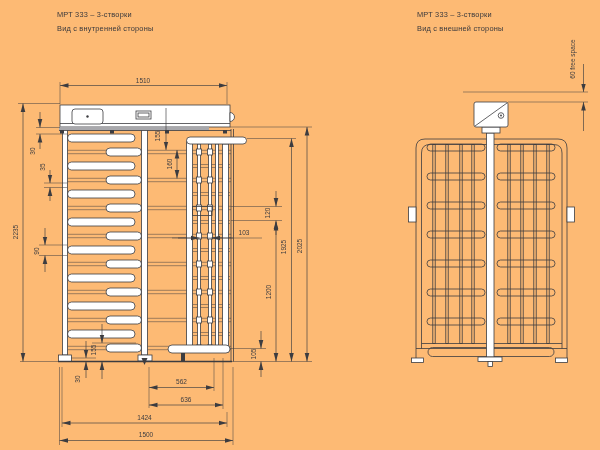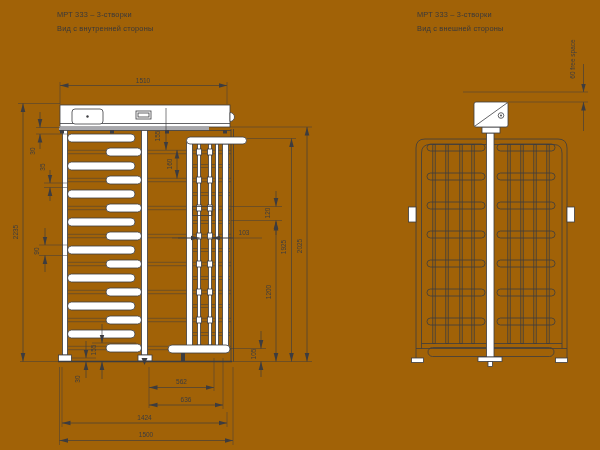--- a/index.html
+++ b/index.html
@@ -1,16 +1,16 @@
 <!DOCTYPE html>
 <html><head>
 <meta charset="utf-8">
 <style>
   html,body{margin:0;padding:0;background:#fff;}
-  #stage{position:relative;width:600px;height:450px;background:#a16207;overflow:hidden;
+  #stage{position:relative;width:600px;height:450px;background:#fdba74;overflow:hidden;
          font-family:"Liberation Sans",sans-serif;}
   svg{position:absolute;left:0;top:0;}
   .s  {stroke:#3c3c40;stroke-width:.8;fill:none;stroke-linecap:butt;}
   .sf {stroke:#3c3c40;stroke-width:.8;fill:#ffffff;}
   .th {stroke:#3c3c40;stroke-width:1.4;fill:none;}
   .d  {stroke:#3c3c40;stroke-width:.65;fill:none;}
   .e  {stroke:#3c3c40;stroke-width:.5;fill:none;}
   .t  {font:6.5px "Liberation Sans",sans-serif;fill:#3c3c40;}
   .title{font:7.4px "Liberation Sans",sans-serif;fill:#38383c;letter-spacing:.2px;}
   .dk {fill:#3c3c40;stroke:none;}

